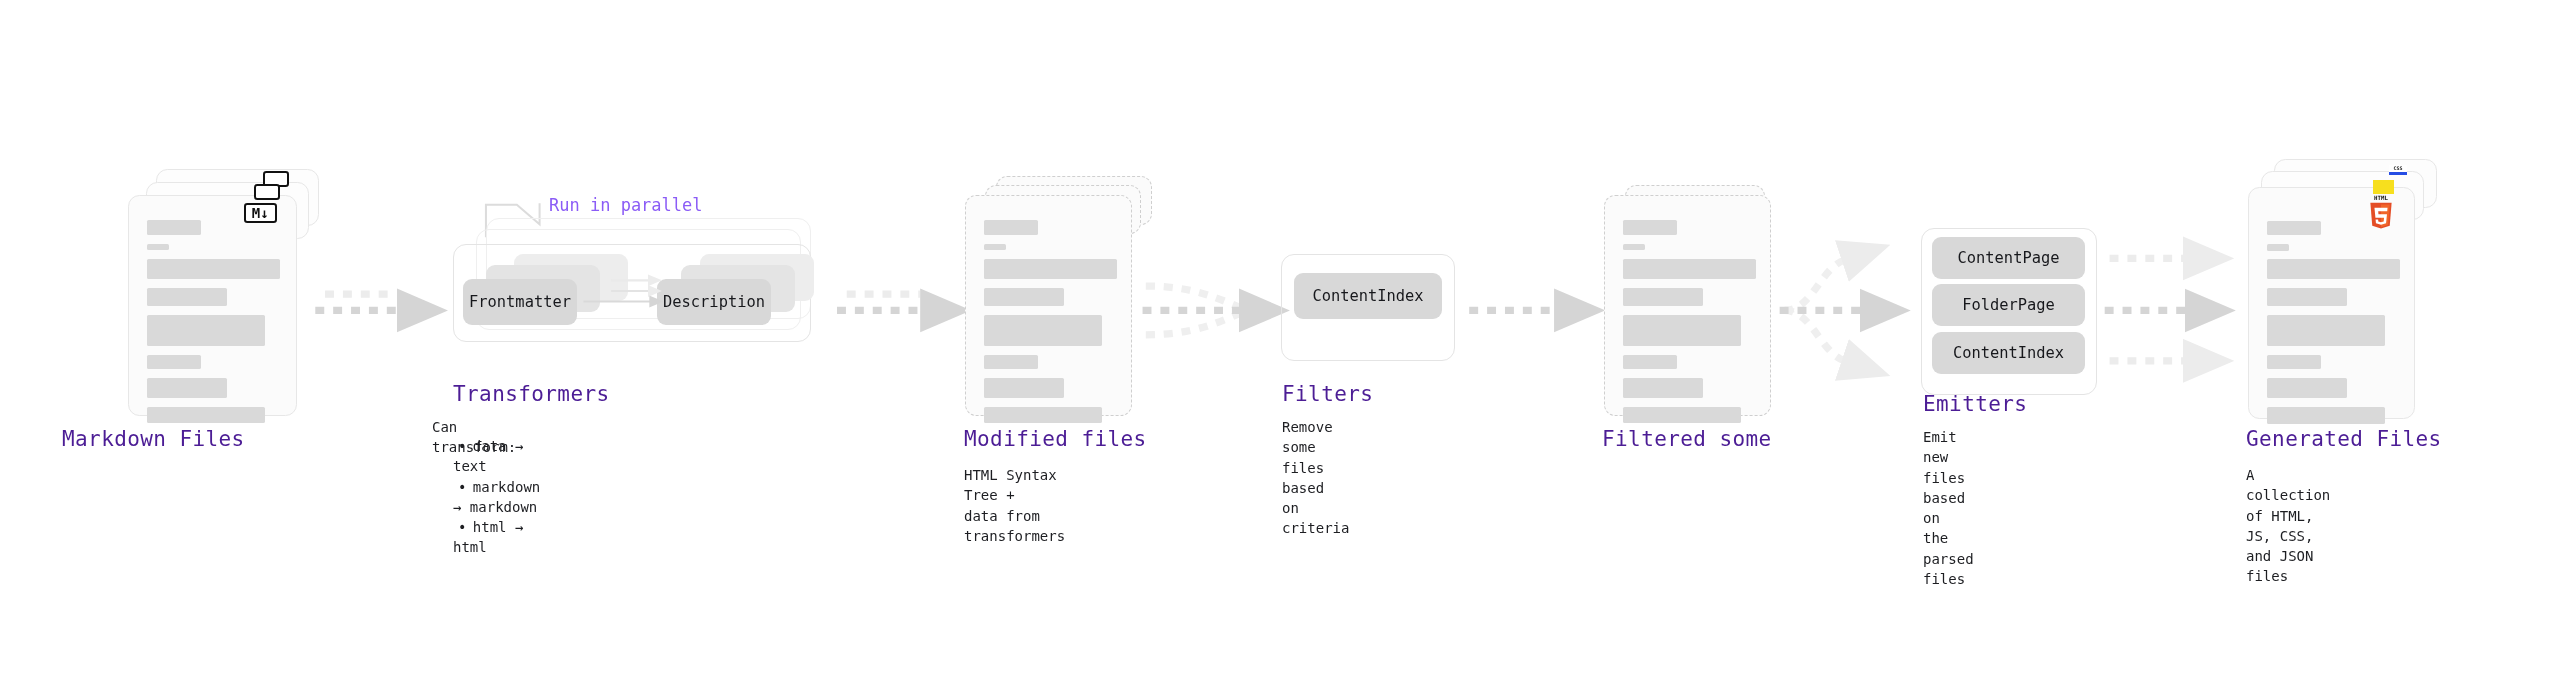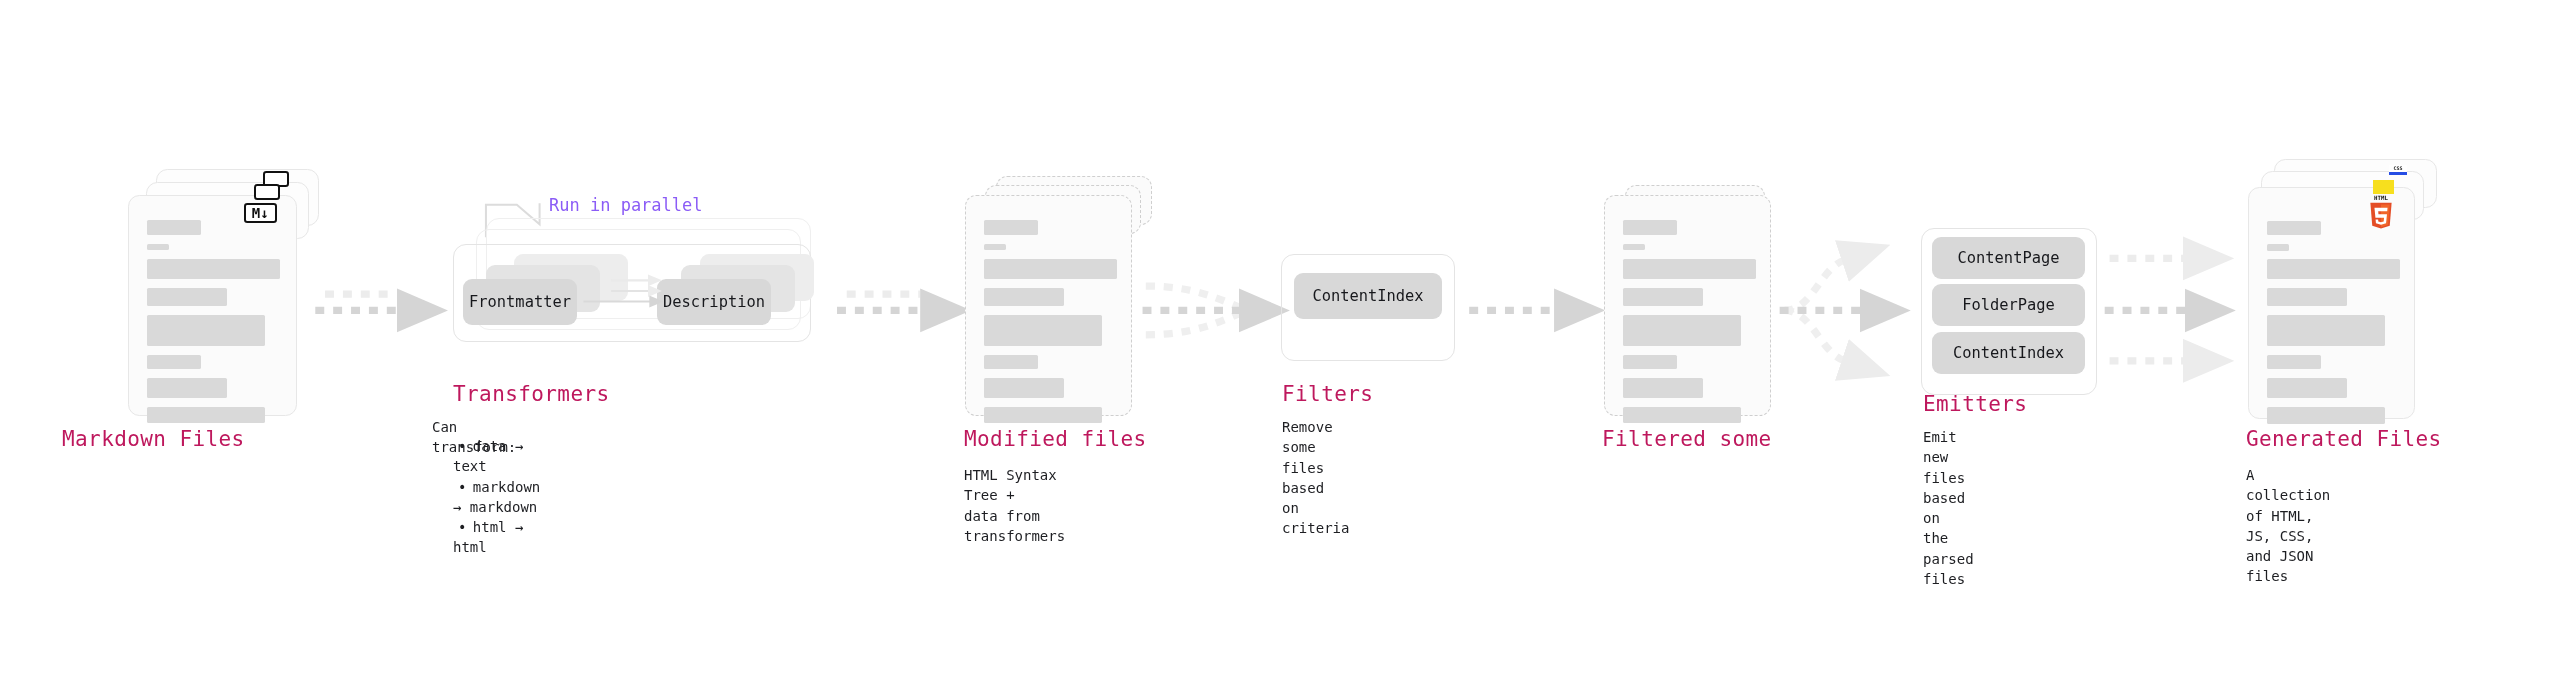--- a/index.html
+++ b/index.html
@@ -23,21 +23,21 @@
   .doc.ghost2 { background: #fdfdfd; }
   .doc.ghost3 { background: #fdfdfd; }
 
   .lines { position: absolute; left: 18px; top: 24.4px; right: 18px; }
   .ln { background: #d9d9d9; border-radius: 1.6px; margin-bottom: 9px; }
 
   
   .title {
     position: absolute;
     font-size: 21px;
-    color: #be185d;
+    color: #4c1d95;
     letter-spacing: 0.4px;
     white-space: nowrap;
   }
   .subtitle {
     position: absolute;
     font-size: 14px;
     line-height: 20.3px;
     color: #1d1e22;
     white-space: pre-line;
   }

